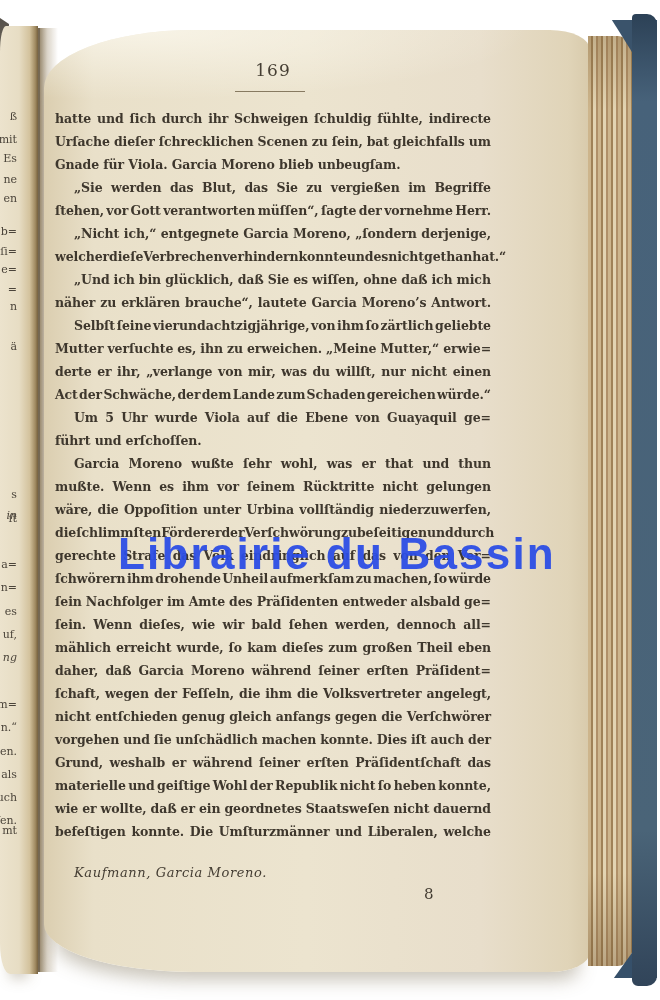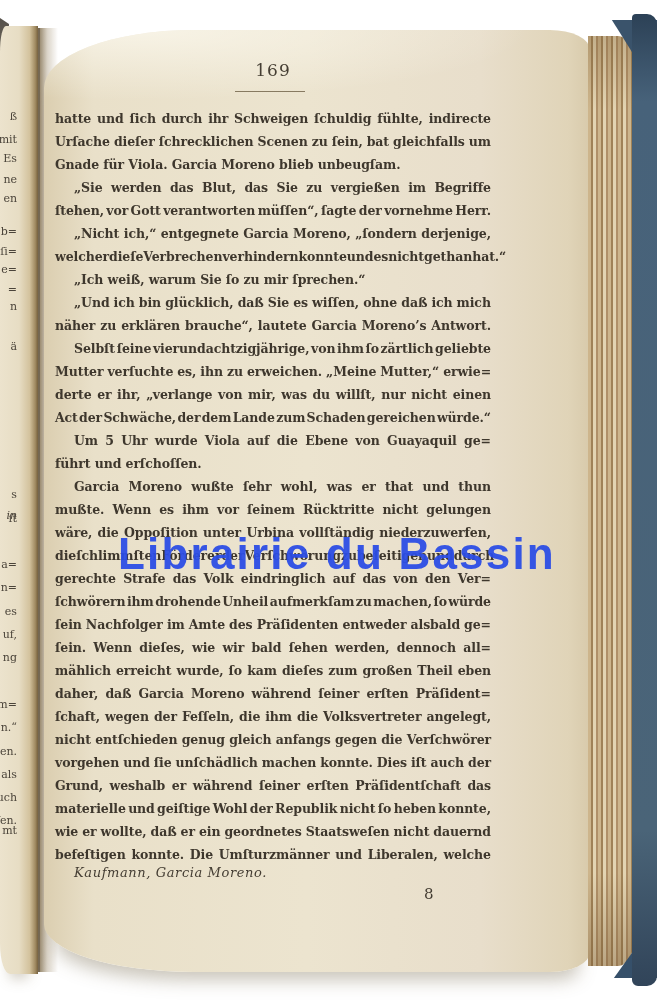--- a/index.html
+++ b/index.html
@@ -90,21 +90,21 @@
       <span class="frag" style="top: 283px;">=</span>
       <span class="frag" style="top: 300px;">n</span>
       <span class="frag" style="top: 340px;">ä</span>
       <span class="frag" style="top: 488px;">s</span>
       <span class="frag" style="top: 512px;">ſt</span>
       <span class="frag" style="top: 509px; font-style: italic;">in</span>
       <span class="frag" style="top: 558px;">a=</span>
       <span class="frag" style="top: 581px;">n=</span>
       <span class="frag" style="top: 605px;">es</span>
       <span class="frag" style="top: 628px;">uf,</span>
-      <span class="frag" style="top: 651px;">ng</span>
+      <span class="frag" style="top: 651px; font-style: italic;">ng</span>
       <span class="frag" style="top: 698px;">m=</span>
       <span class="frag" style="top: 721px;">n.“</span>
       <span class="frag" style="top: 745px;">en.</span>
       <span class="frag" style="top: 768px;">als</span>
       <span class="frag" style="top: 791px;">uch</span>
       <span class="frag" style="top: 814px;">ſen.</span>
       <span class="frag" style="top: 824px;">mt</span>
     </div>
 
   <div id="gutter"></div>
@@ -176,21 +176,20 @@
         <span>dieſe</span>
         <span>Verbrechen</span>
         <span>verhindern</span>
         <span>konnte</span>
         <span>und</span>
         <span>es</span>
         <span>nicht</span>
         <span>gethan</span>
         <span>hat.“</span>
       </div>
-      <div class="tl in">„Ich weiß, warum Sie ſo zu mir ſprechen.“</div>
       <div class="tl in j">
         <span>„Und</span>
         <span>ich</span>
         <span>bin</span>
         <span>glücklich,</span>
         <span>daß</span>
         <span>Sie</span>
         <span>es</span>
         <span>wiſſen,</span>
         <span>ohne</span>

